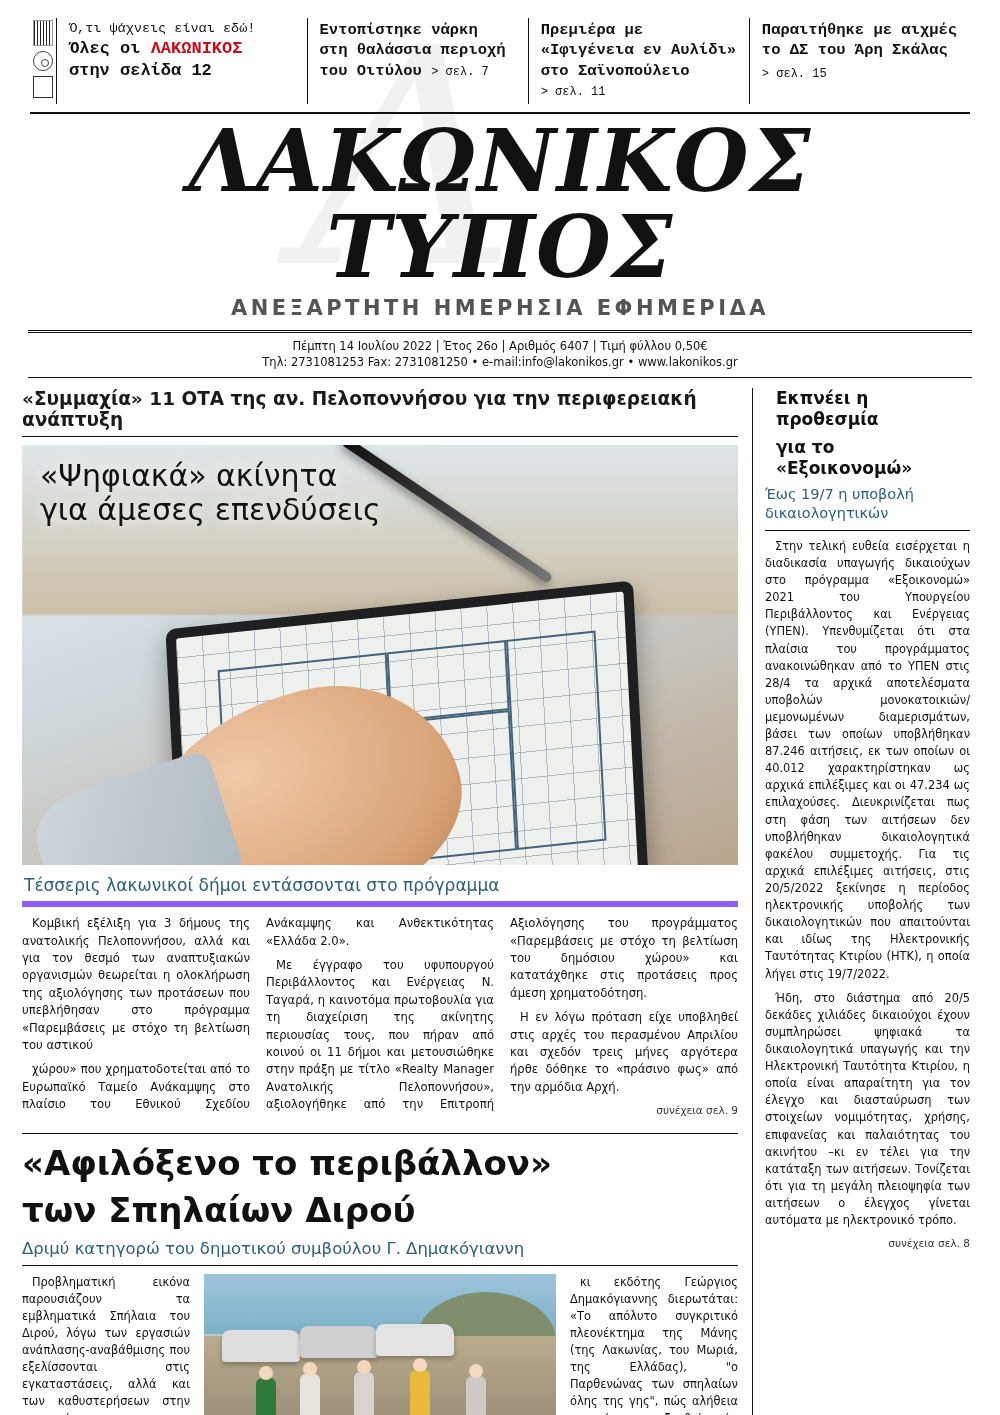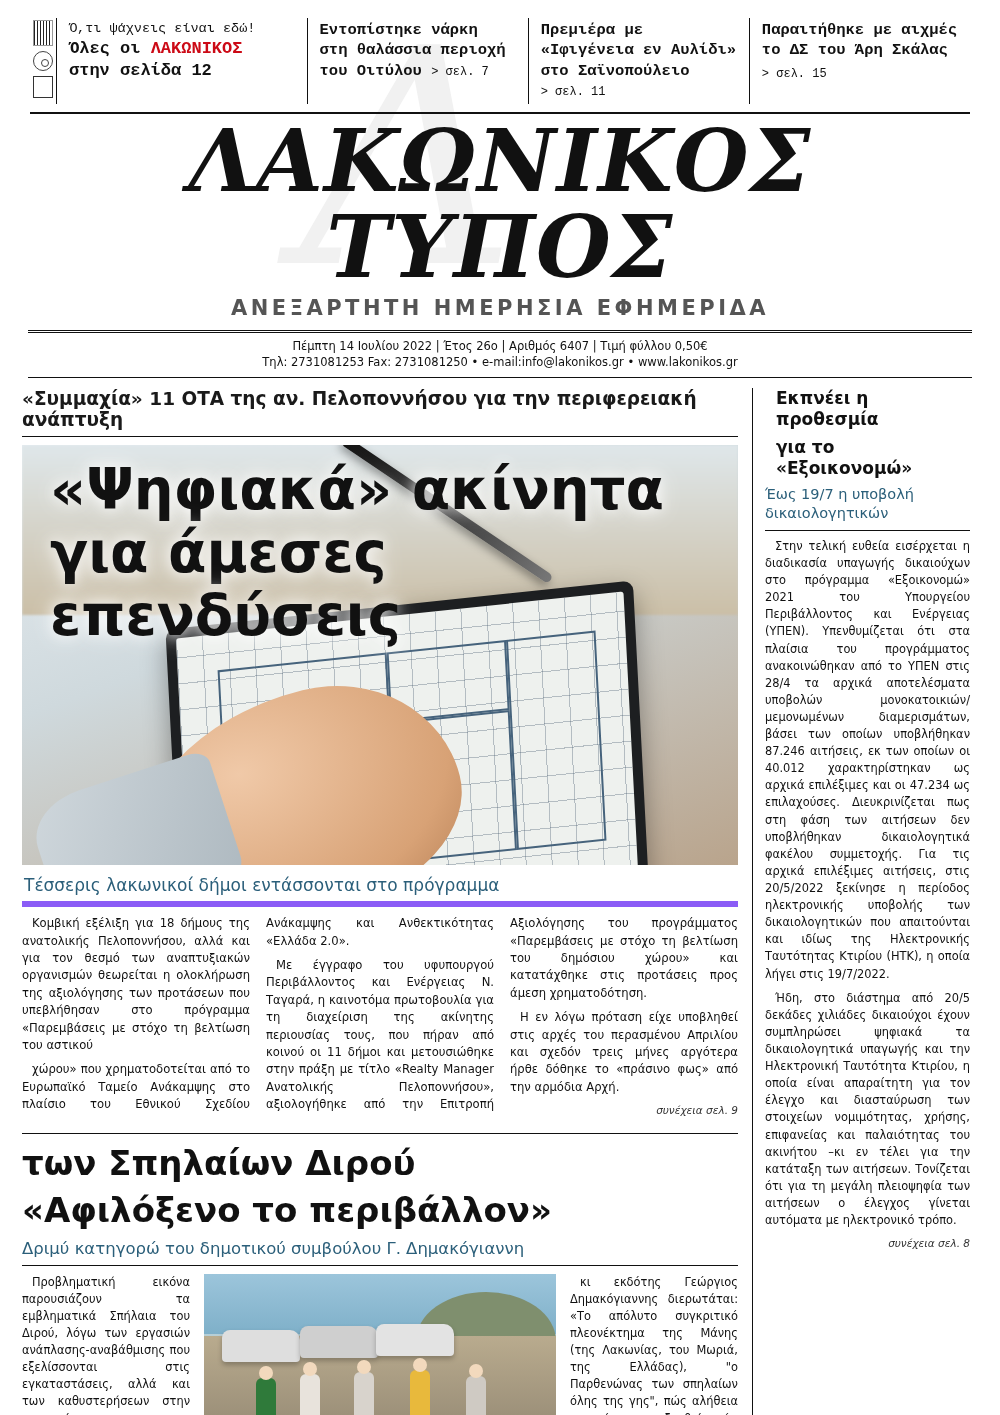--- a/index.html
+++ b/index.html
@@ -150,27 +150,27 @@
 
   .kicker {
     font-size: 18.5px;
     font-weight: bold;
     color: #1a1a1a;
     border-bottom: 1px solid #111;
     padding-bottom: 6px;
     margin-bottom: 8px;
   }
   .headline-main {
-    font-size: 56px;
-    font-weight: bold;
+    font-size: 30px;
+    font-weight: normal;
     line-height: 1.12;
     color: #111;
     position: absolute;
     top: 14px;
-    left: 28px;
+    left: 18px;
     text-shadow: 0 0 14px rgba(255,255,255,.85), 0 0 26px rgba(255,255,255,.8);
     width: 620px;
   }
   .lead-photo {
     position: relative;
     height: 420px;
     overflow: hidden;
     background: linear-gradient(160deg,#e8eef2 0%,#cfd9dd 40%,#b9a48c 100%);
   }
   .photo-art { position: absolute; inset: 0; }
@@ -183,21 +183,21 @@
   }
   .cols3 {
     column-count: 3;
     column-gap: 16px;
     font-size: 11.6px;
     line-height: 1.5;
     text-align: justify;
     hyphens: auto;
   }
   .cols3 p { margin: 0 0 7px 0; text-indent: 10px; }
-  .cont-note { text-align: right; font-style: italic; font-size: 10.5px; color: #333; }
+  .cont-note { text-align: right; font-size: 10.5px; color: #333; }
 
   .sec2 { margin-top: 14px; border-top: 1px solid #111; padding-top: 10px; }
   .headline-2 {
     font-size: 34px;
     font-weight: bold;
     line-height: 1.16;
     margin: 0 0 8px 0;
   }
   .subhead-2 {
     font-size: 16.5px;
@@ -390,30 +390,30 @@
           </div>
           <div class="headline-main">
             <div>«Ψηφιακά» ακίνητα</div>
             <div>για άμεσες επενδύσεις</div>
           </div>
         </div>
 
         <div class="subhead">Τέσσερις λακωνικοί δήμοι εντάσσονται στο πρόγραμμα</div>
 
         <div class="cols3">
-          <p>Κομβική εξέλιξη για 18 δήμους της ανατολικής Πελοποννήσου, αλλά και για τον θεσμό των αναπτυξιακών οργανισμών θεωρείται η ολοκλήρωση της αξιολόγησης των προτάσεων που υπεβλήθησαν στο πρόγραμμα «Παρεμβάσεις με στόχο τη βελτίωση του αστικού</p>
+          <p>Κομβική εξέλιξη για 3 δήμους της ανατολικής Πελοποννήσου, αλλά και για τον θεσμό των αναπτυξιακών οργανισμών θεωρείται η ολοκλήρωση της αξιολόγησης των προτάσεων που υπεβλήθησαν στο πρόγραμμα «Παρεμβάσεις με στόχο τη βελτίωση του αστικού</p>
           <p>χώρου» που χρηματοδοτείται από το Ευρωπαϊκό Ταμείο Ανάκαμψης στο πλαίσιο του Εθνικού Σχεδίου Ανάκαμψης και Ανθεκτικότητας «Ελλάδα 2.0».</p>
           <p>Με έγγραφο του υφυπουργού Περιβάλλοντος και Ενέργειας Ν. Ταγαρά, η καινοτόμα πρωτοβουλία για τη διαχείριση της ακίνητης περιουσίας τους, που πήραν από κοινού οι 11 δήμοι και μετουσιώθηκε στην πράξη με τίτλο «Realty Manager Ανατολικής Πελοποννήσου», αξιολογήθηκε από την Επιτροπή Αξιολόγησης του προγράμματος «Παρεμβάσεις με στόχο τη βελτίωση του δημόσιου χώρου» και κατατάχθηκε στις προτάσεις προς άμεση χρηματοδότηση.</p>
           <p>Η εν λόγω πρόταση είχε υποβληθεί στις αρχές του περασμένου Απριλίου και σχεδόν τρεις μήνες αργότερα ήρθε δόθηκε το «πράσινο φως» από την αρμόδια Αρχή.</p>
           <div class="cont-note">συνέχεια σελ. 9</div>
         </div>
 
         <div class="sec2">
+          <div class="headline-2">«Αφιλόξενο το περιβάλλον»</div>
           <div class="headline-2">των Σπηλαίων Διρού</div>
-          <div class="headline-2">«Αφιλόξενο το περιβάλλον»</div>
           <div class="subhead-2">Δριμύ κατηγορώ του δημοτικού συμβούλου Γ. Δημακόγιαννη</div>
 
           <div class="sec2-grid">
             <div class="sec2-col">
               <p>Προβληματική εικόνα παρουσιάζουν τα εμβληματικά Σπήλαια του Διρού, λόγω των εργασιών ανάπλασης-αναβάθμισης που εξελίσσονται στις εγκαταστάσεις, αλλά και των καθυστερήσεων στην αποπεράτωση και των ελλείψεων σε προσωπικό. Συνέπεια είναι να παρατηρούνται και να καταγγέλλονται ανισότητες στην ομαλή πρόσβαση κι επίσκεψη στους χώρους των σπηλαίων εν μέσω</p>
             </div>
 
             <div class="sec2-photo-wrap">
               <div class="sec2-photo">
                 <div class="sea"></div>

